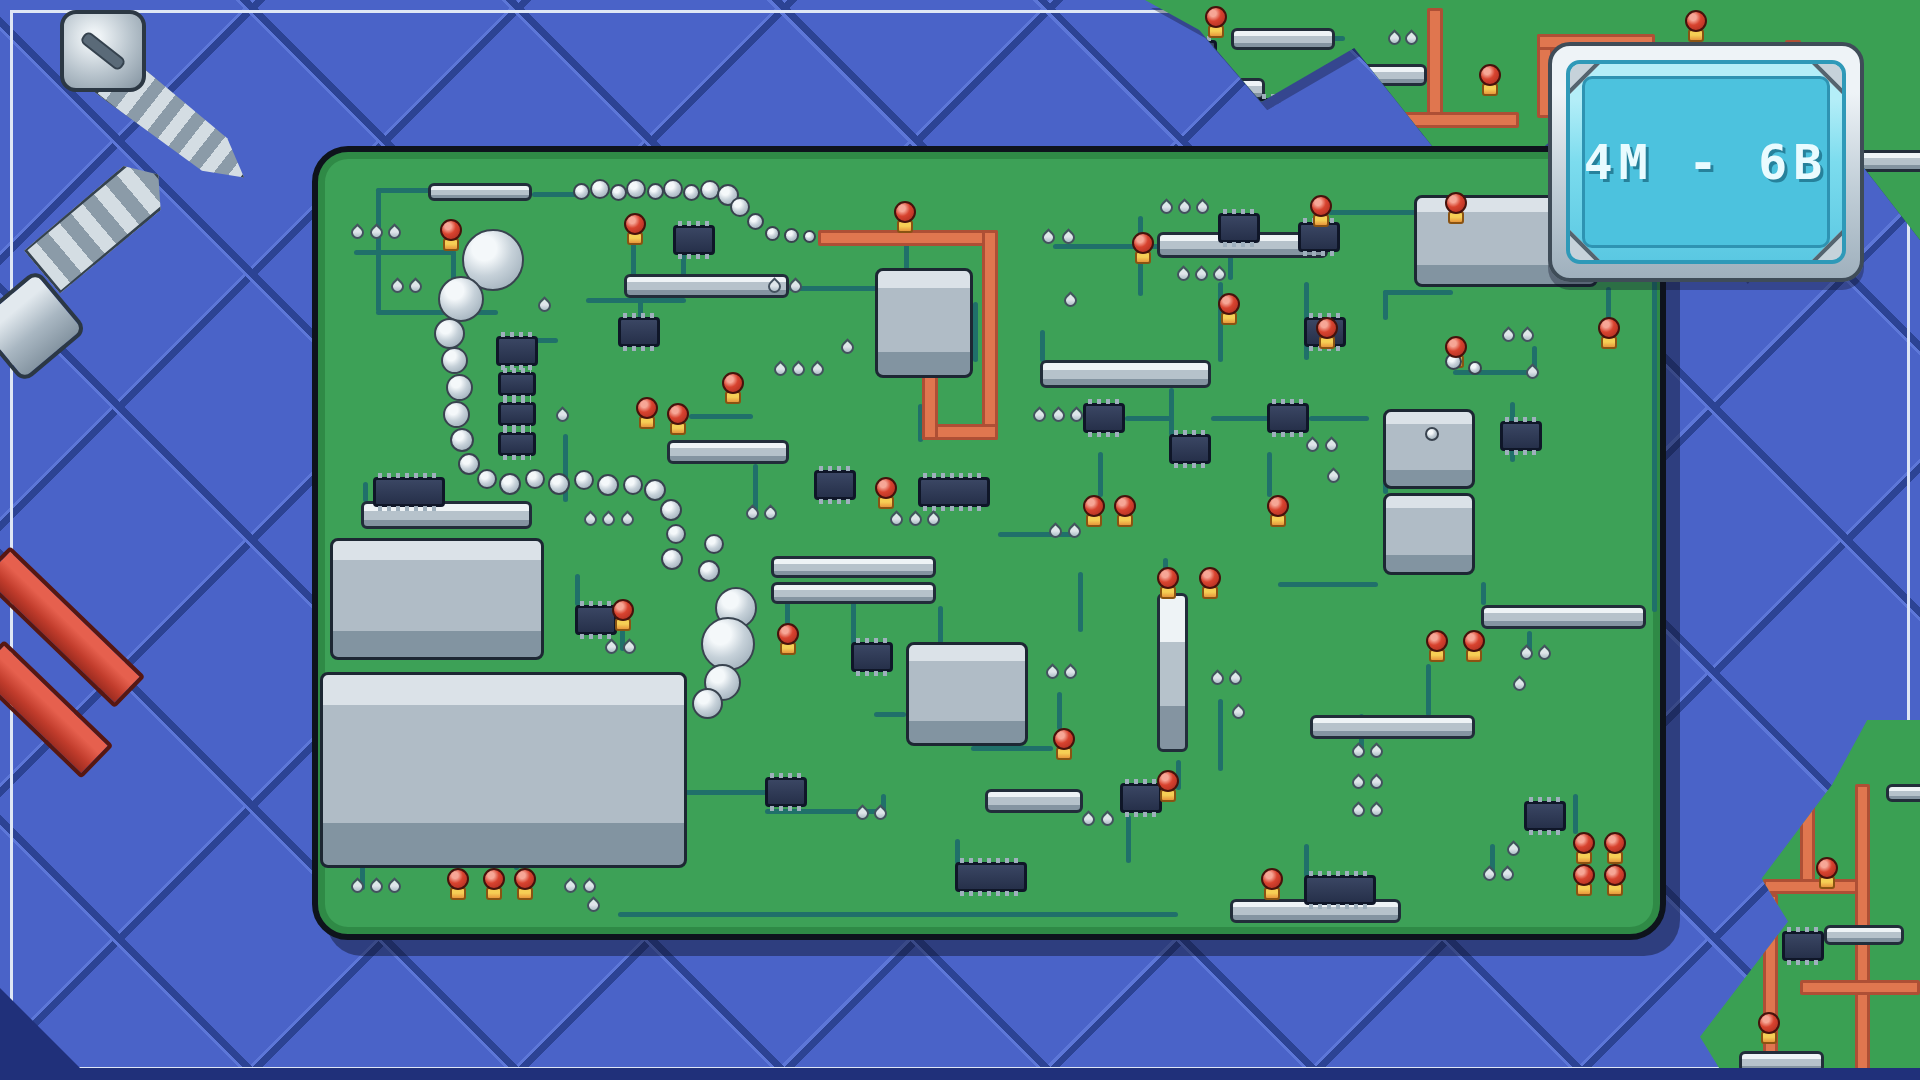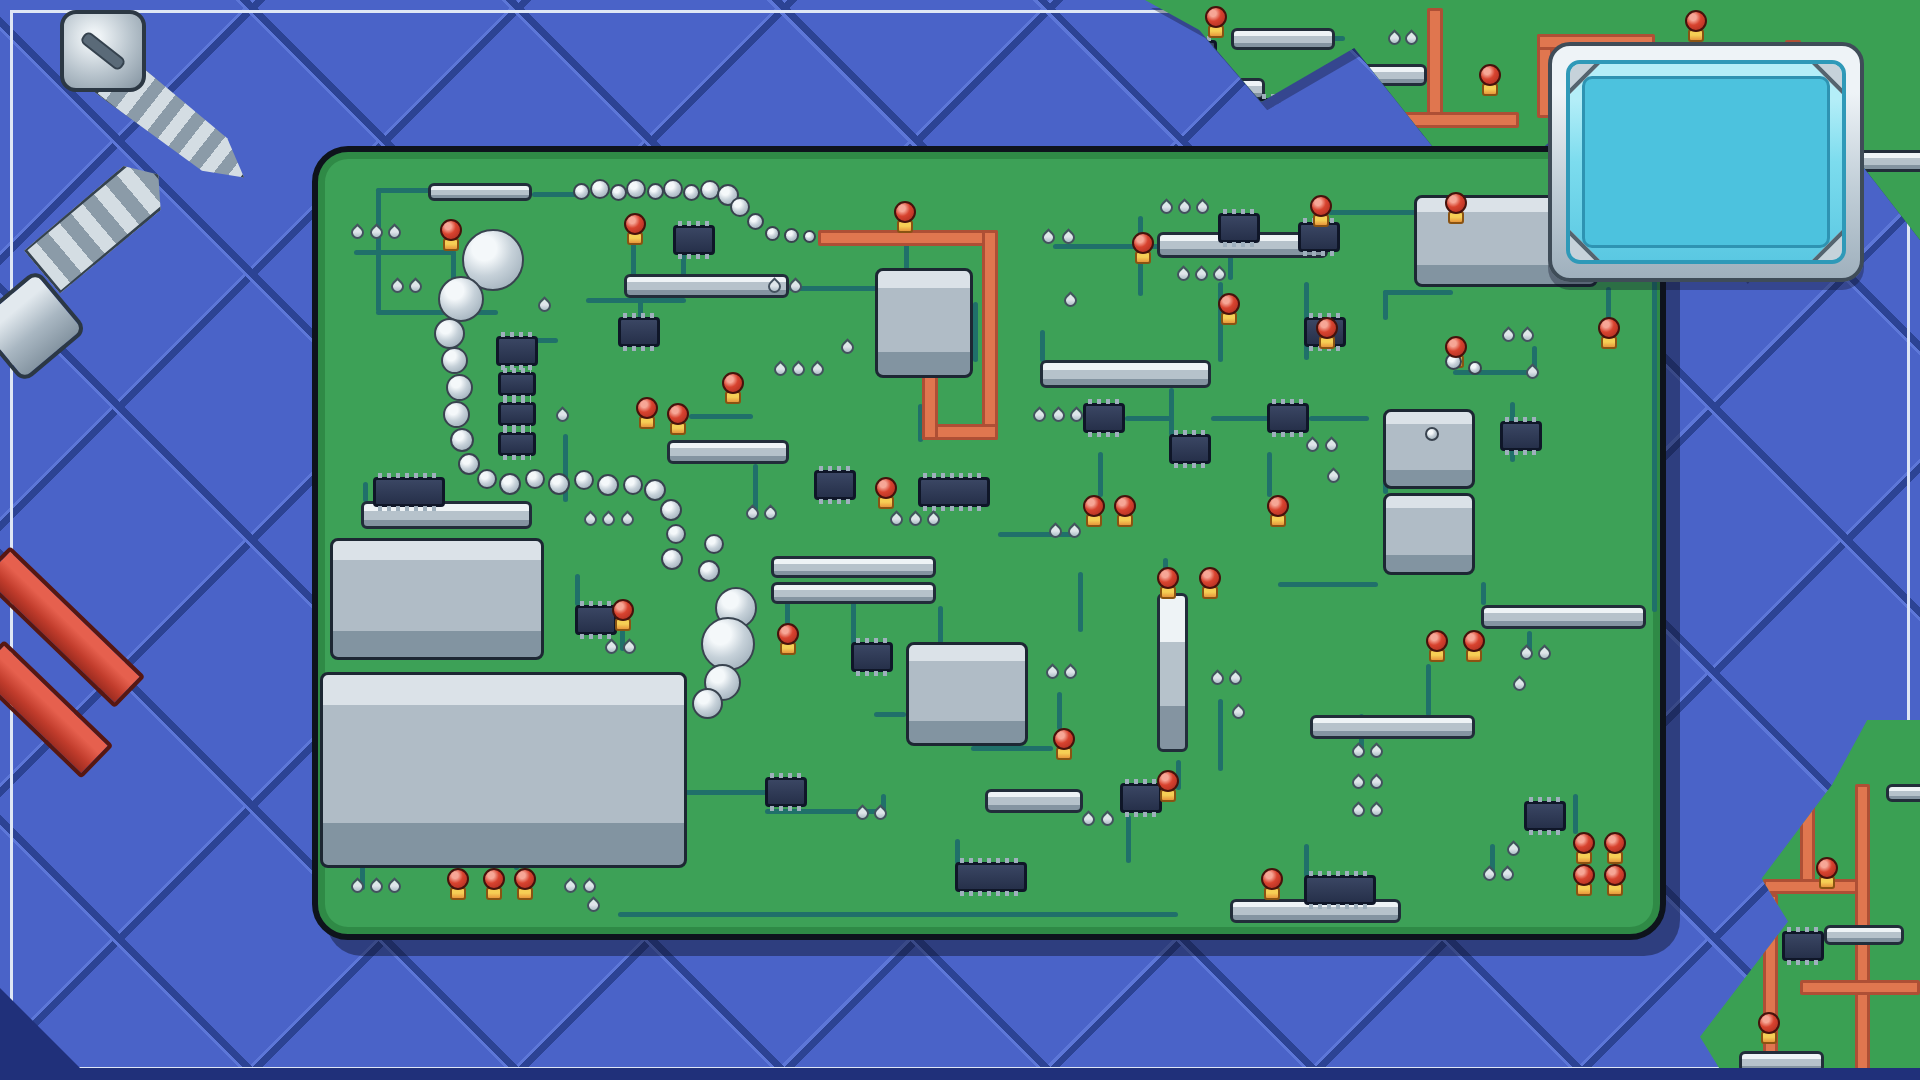--- a/index.html
+++ b/index.html
@@ -390,17 +390,18 @@
       <div class="blob" style="left: 1107px; top: 275px; width: 14px; height: 14px;"></div>
     </div>
 </div>
 
 <div class="hud-badge">
   <div class="badge-screen">
     <div class="badge-corner bc-tl"></div>
     <div class="badge-corner bc-tr"></div>
     <div class="badge-corner bc-bl"></div>
     <div class="badge-corner bc-br"></div>
+    <span class="badge-text">4M - 6B</span>
   </div>
 </div>
 
 <div class="corner-bl"></div>
 <div class="bottom-edge"></div>
 
 </body></html>

